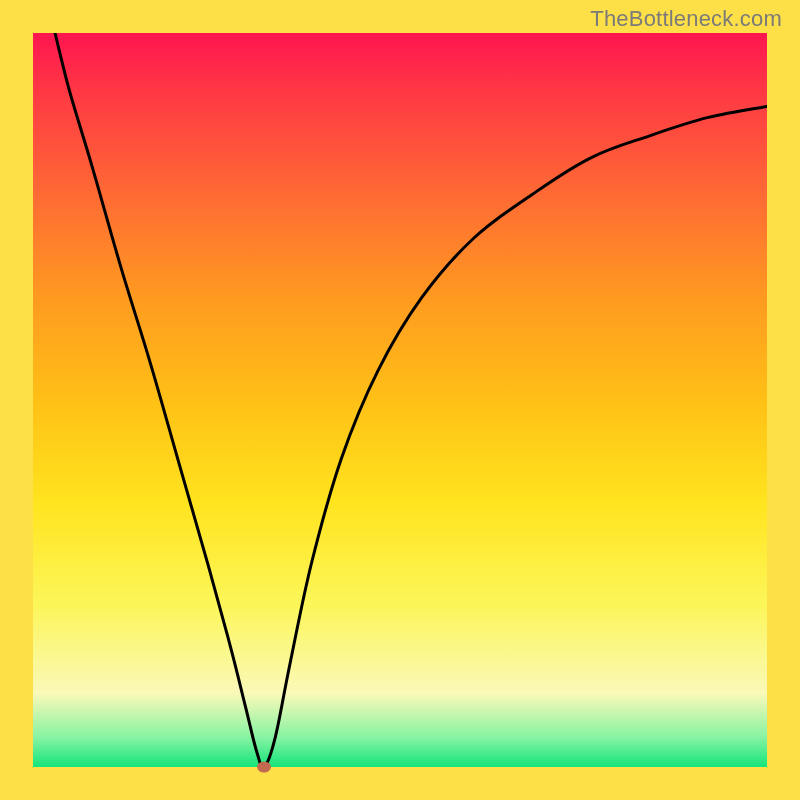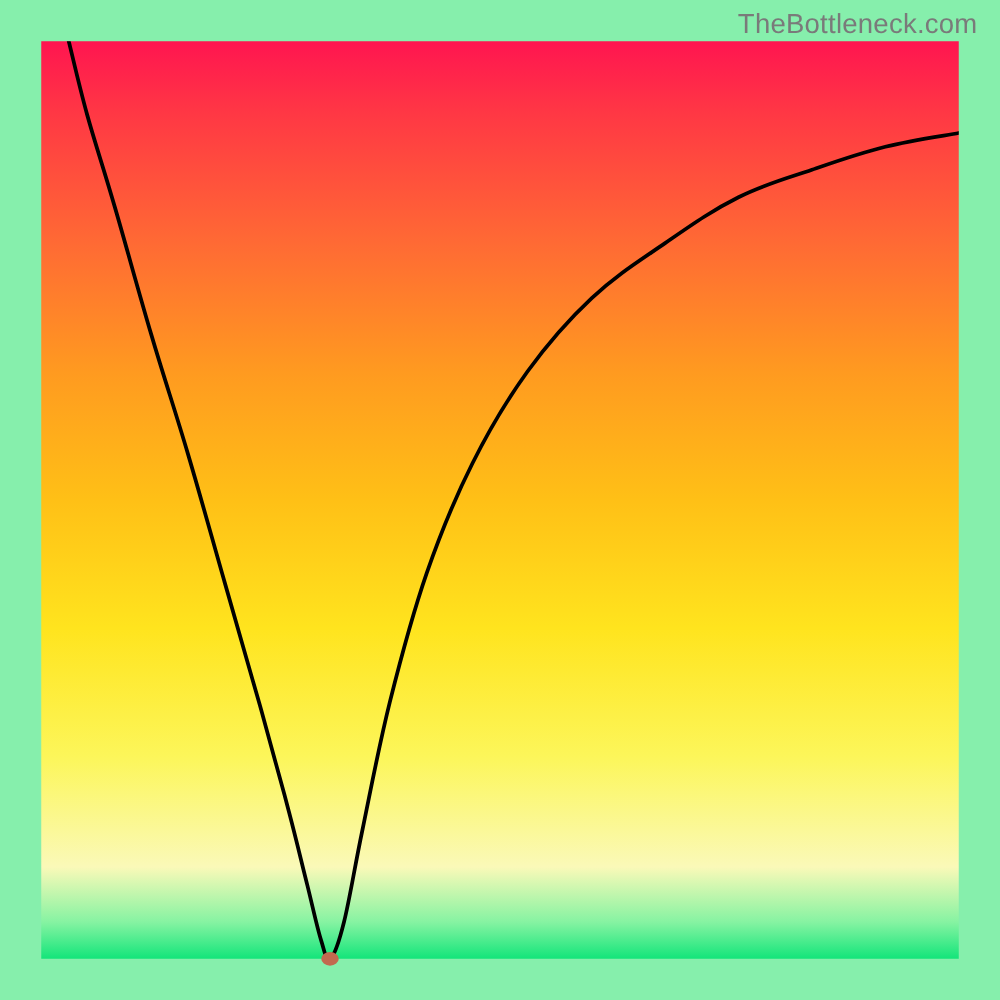--- a/index.html
+++ b/index.html
@@ -10,21 +10,21 @@
     background: #000;
     overflow: hidden;
     font-family: Arial, Helvetica, sans-serif;
   }
   .frame {
     position: absolute;
     top: 0;
     left: 0;
     width: 800px;
     height: 800px;
-    background: #86efac;
+    background: #fde047;
   }
   .plot-area {
     position: absolute;
     top: 33px;
     left: 33px;
     width: 734px;
     height: 734px;
     background: linear-gradient(to bottom,
       #ff1550 0%,
       #ff3844 8%,

